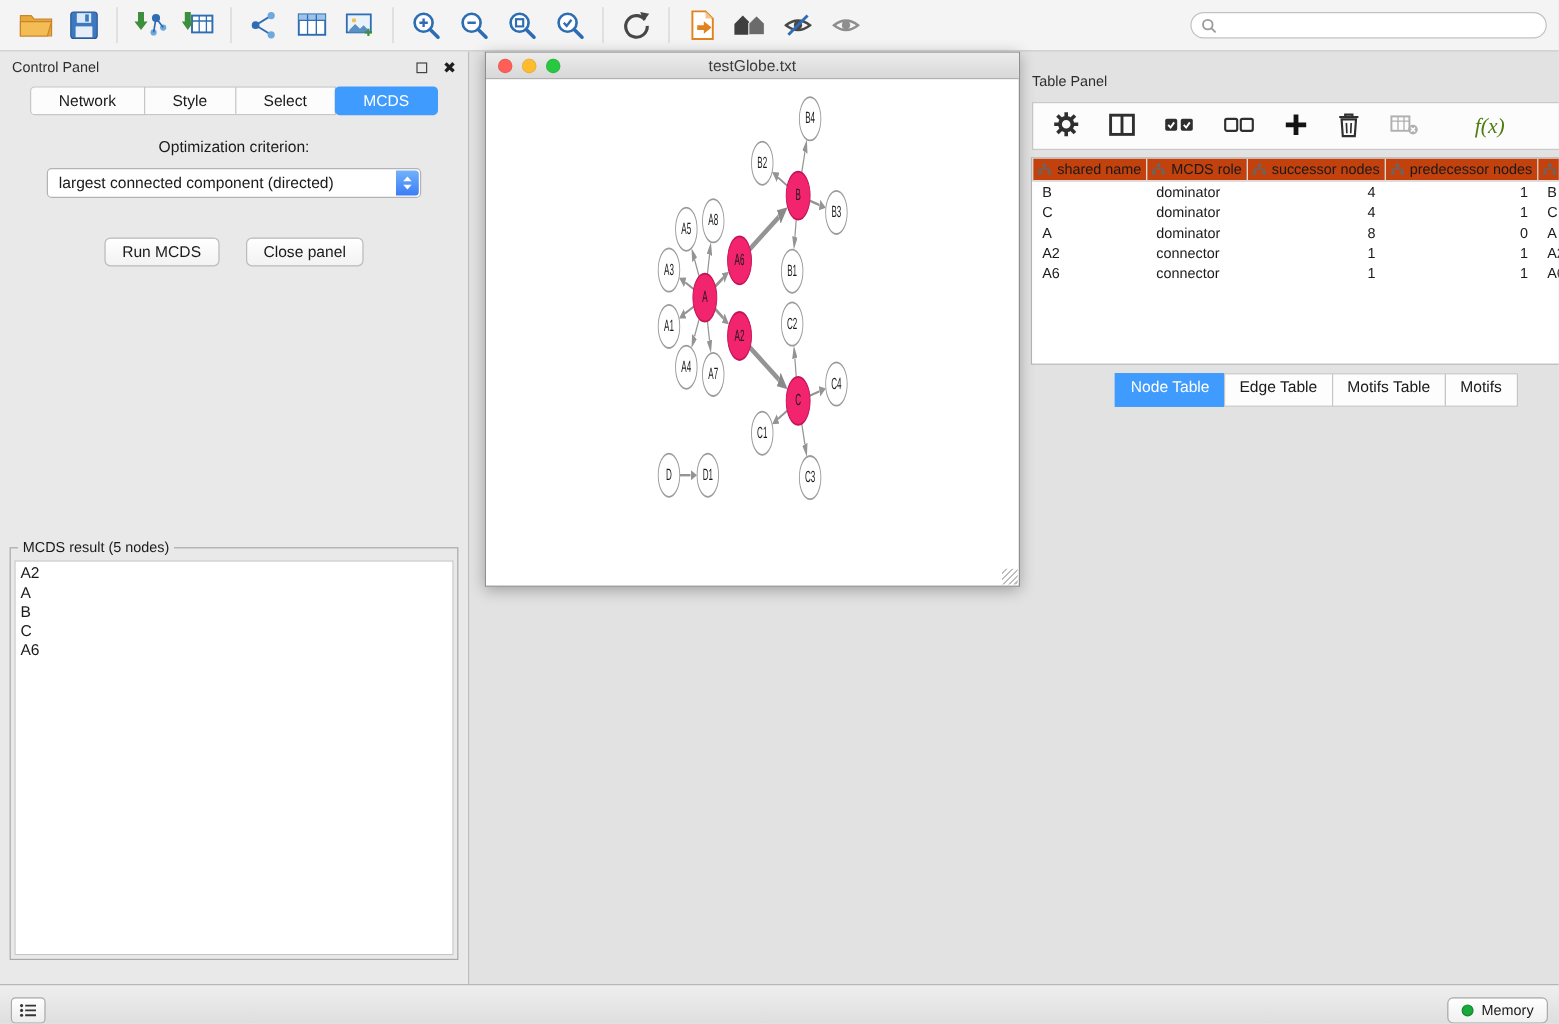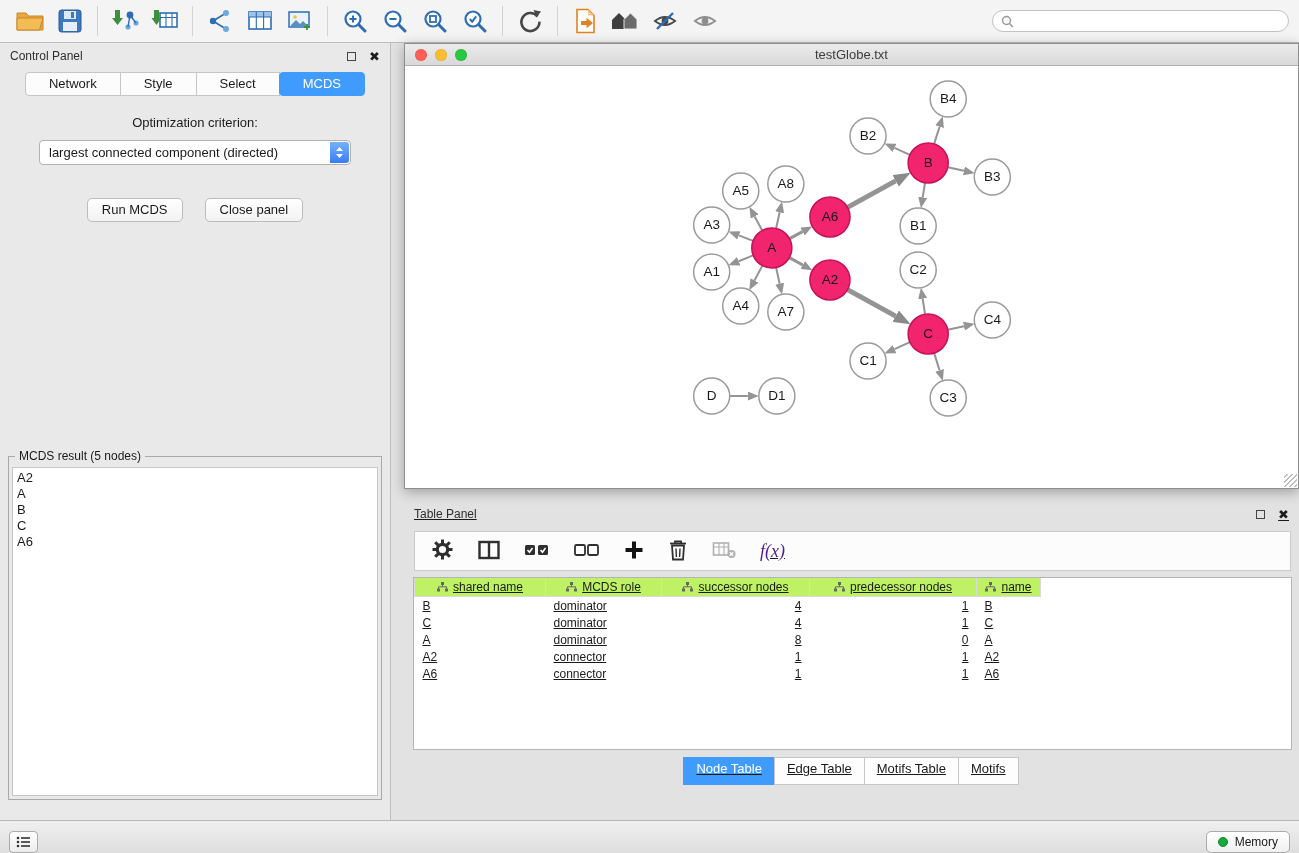--- a/index.html
+++ b/index.html
@@ -39,36 +39,36 @@
   .combo-arrows { position:absolute; top:1px; right:1px; bottom:1px; width:19px; border-radius:0 3px 3px 0; background:linear-gradient(#74b2fb,#3a7df6); display:flex; align-items:center; justify-content:center; }
   .cp-buttons { display:flex; justify-content:center; gap:22px; margin-top:33px; }
   .mac-btn { background:linear-gradient(#ffffff,#f2f2f2); border:1px solid #bcbcbc; border-radius:5px; font-size:13px; padding:3px 14px 4px; color:#1a1a1a; }
   .cp-spacer { flex:1; }
   .result-box { margin:0 8px 20px; height:344px; flex:0 0 344px; border:1px solid #a9a9a9; position:relative; padding:10px 3px 3px; background:#e9e9e9; }
   .result-title { position:absolute; top:-8px; left:6px; background:#e9e9e9; padding:0 4px; font-size:12px; }
   .result-list { background:#fff; border:1px solid #c6c6c6; width:100%; height:100%; overflow:auto; font-size:13px; padding:2px 4px; }
   .result-item { line-height:16px; }
 
   
-  .right { flex:1; display:flex; flex-direction:column; padding-left:13px; min-width:0;text-decoration:underline; }
+  .right { flex:1; display:flex; flex-direction:row; padding-left:13px; min-width:0; }
 
   
   .net-window { height:446px; flex:0 0 446px; background:#fff; border:1px solid #8e8e8e; box-shadow:0 3px 12px rgba(0,0,0,.3); display:flex; flex-direction:column; position:relative; }
   .inner-titlebar { height:22px; flex:0 0 22px; background:linear-gradient(#ececec,#d8d8d8); border-bottom:1px solid #b2b2b2; position:relative; display:flex; align-items:center; }
   .graph-area { flex:1; min-height:0; }
   .graph-area svg { width:100%; height:100%; display:block; }
   .resize-grip { position:absolute; right:1px; bottom:1px; width:13px; height:13px; background:repeating-linear-gradient(135deg, transparent 0 2px, #bdbdbd 2px 3.5px); }
 
   
   .table-panel { margin-top:12px; height:290px; flex:0 0 290px; display:flex; flex-direction:column; }
   .tp-toolbar { margin:4px 8px 0 10px; height:40px; flex:0 0 40px; background:#fcfcfc; border:1px solid #c9c9c9; display:flex; align-items:center; gap:24px; padding:0 16px; }
-  .fx-label { font-family:"Liberation Serif","DejaVu Serif",serif; font-style:italic; font-size:18px; color:#4c1d95; }
+  .fx-label { font-family:"Liberation Serif","DejaVu Serif",serif; font-style:italic; font-size:18px; color:#4d7c0f;margin-left:23px; }
   .tp-table-wrap { margin:6px 7px 0 9px; flex:1; background:#fff; border:1px solid #b5b5b5; overflow:hidden; }
   table.node-table { border-collapse:collapse; font-size:12px; }
-  .node-table th { font-weight:normal; font-size:12px; background:#bef264; border:1px solid #dadada; border-top:none; padding:2px 4px; white-space:nowrap; }
+  .node-table th { font-weight:normal; font-size:12px; background:#c2410c; border:1px solid #dadada; border-top:none; padding:2px 4px; white-space:nowrap; }
   .node-table th .th-inner { display:flex; align-items:center; justify-content:center; gap:5px; }
   .node-table td { padding:1.5px 8px; white-space:nowrap; line-height:14px; }
   .node-table td.num { text-align:right; }
   .tp-tabs { display:flex; justify-content:center; margin:7px 0 6px; }
   .tp-tab { font-size:13px; background:#fdfdfd; border:1px solid #c6c6c6; padding:3px 12px 8px; margin-left:-1px; color:#1a1a1a; }
   .tp-tab.active { background:#3f9bfd; border-color:#3f9bfd; color:#fff; }
 
   
   .statusbar { height:33px; flex:0 0 33px; background:linear-gradient(#efefef,#dedede); border-top:1px solid #b7b7b7; display:flex; align-items:flex-end; padding:0 9px; }
   .list-btn { width:29px; height:22px; border:1px solid #ababab; border-radius:4px; background:linear-gradient(#fff,#ececec); display:flex; align-items:center; justify-content:center; }

